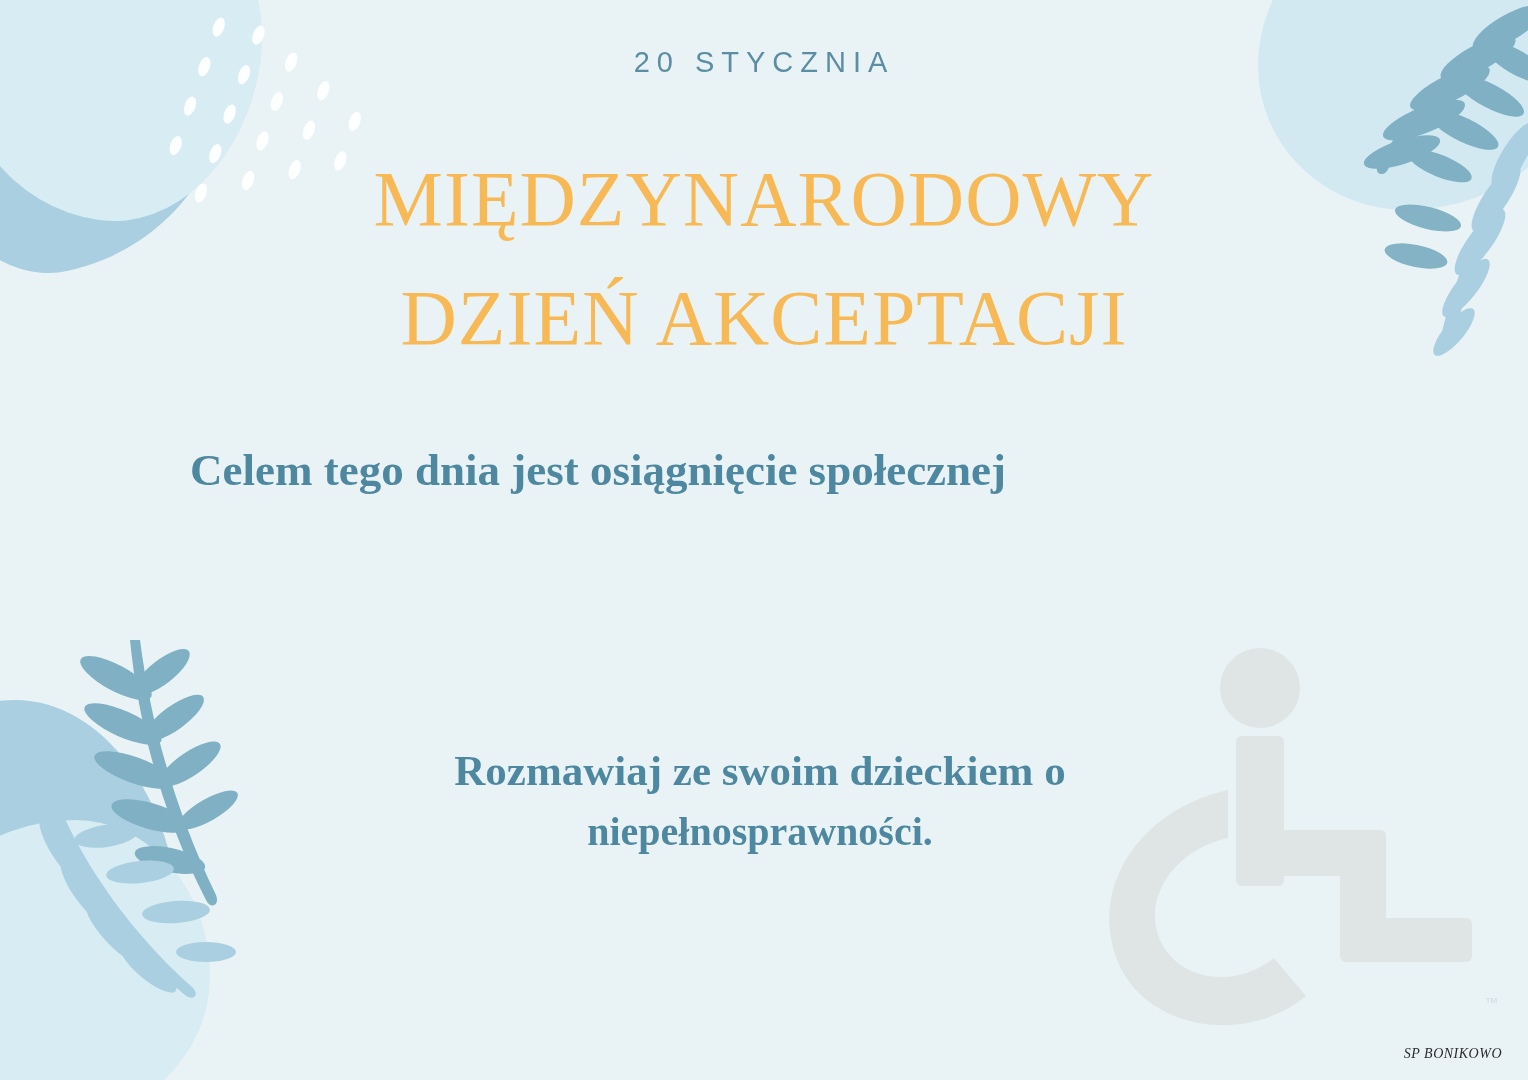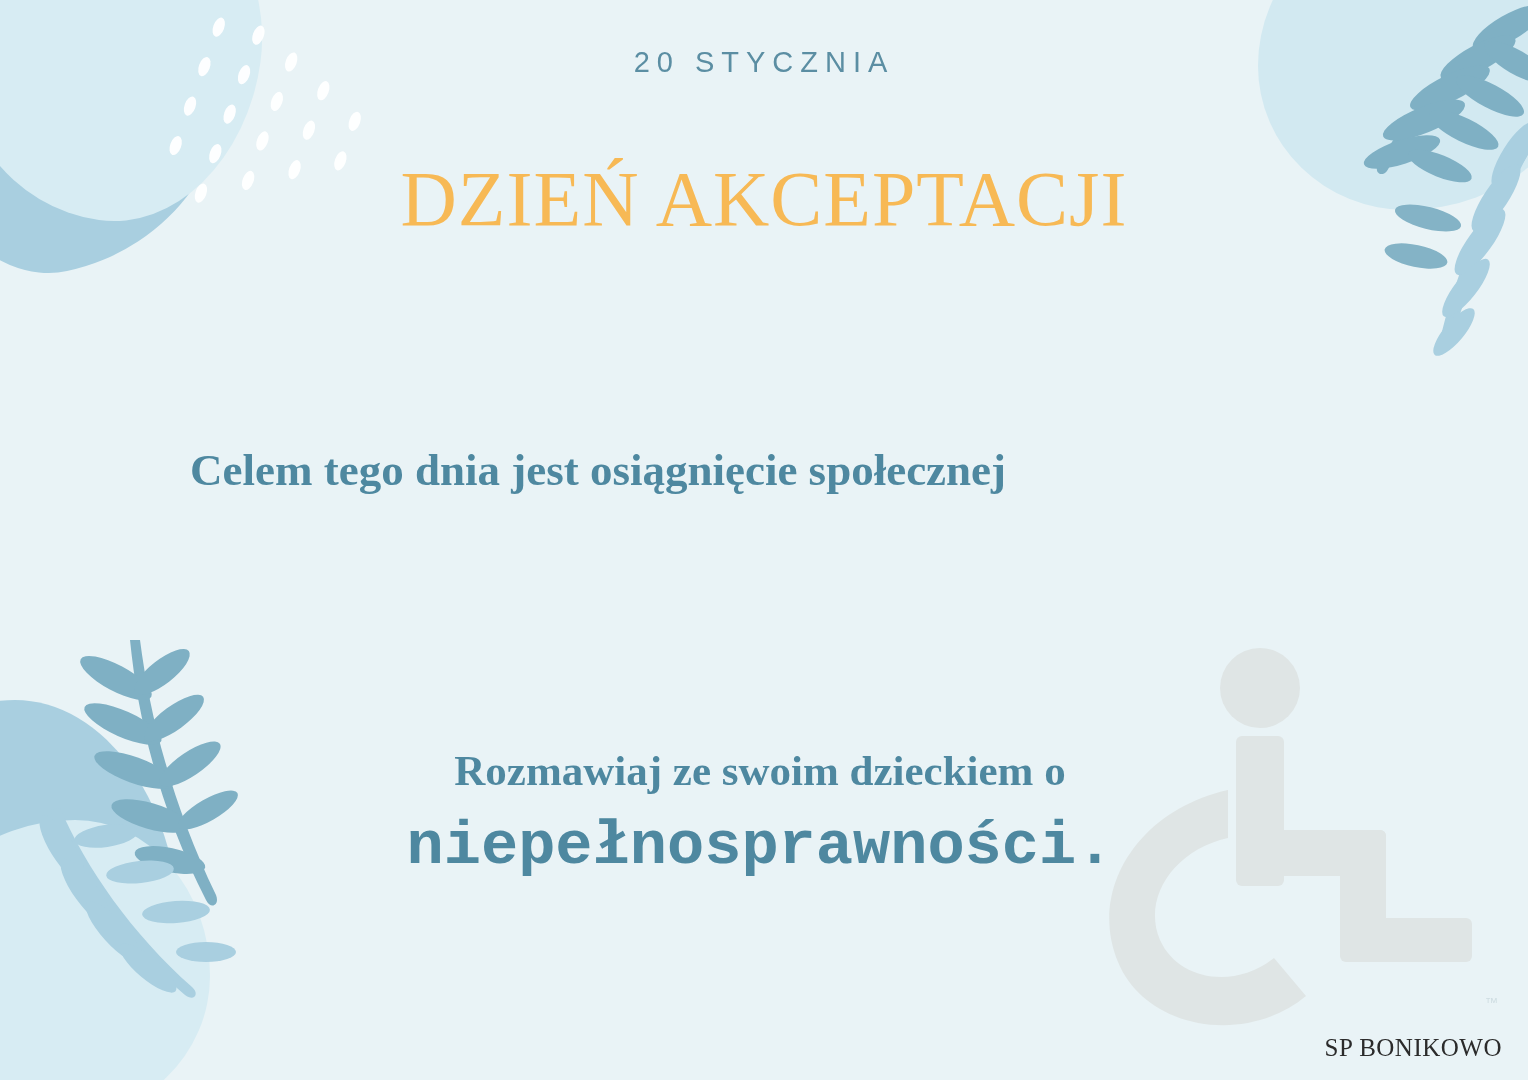--- a/index.html
+++ b/index.html
@@ -185,33 +185,33 @@
     font-weight: 700;
   }
   .appeal .line1,
   .appeal .line2 {
     display: block;
     font-size: 43px;
     line-height: 1.36;
   }
   .appeal .line3 {
     display: block;
-    font-size: 62px;
+    font-size: 40px;
     line-height: 1.4;
     margin-top: 4px;
-    font-family: Liberation Mono, monospace;
   }
   .footer-credit {
     position: absolute;
     right: 26px;
     bottom: 18px;
     color: #2b2b2b;
     font-family: "Liberation Serif", serif;
-    font-size: 25px;
+    font-size: 14px;
     letter-spacing: 0.5px;
+    font-style: italic;
   }
 </style>
 </head>
 <body>
 
 <div class="poster">
 
   <div class="blob-tl-dark"></div>
   <div class="blob-tl-light"></div>
   <div class="blob-tr-light"></div>
@@ -304,20 +304,21 @@
       <path d="M150 150 C60 170 10 250 40 322 C68 390 168 406 228 356 L196 318 C156 350 100 340 82 300 C64 258 96 210 150 198 Z"></path>
     </g>
   </svg>
   <div class="tm-mark">™</div>
 
   <div class="content">
 
     <div class="date-line">20 STYCZNIA</div>
 
     <div class="title">
+      <span class="line">MIĘDZYNARODOWY</span>
       <span class="line">DZIEŃ AKCEPTACJI</span>
     </div>
 
     <div class="subtitle">
       <span class="line">Celem tego dnia jest osiągnięcie społecznej</span>
     </div>
 
     <div class="appeal">
       <span class="line2">Rozmawiaj ze swoim dzieckiem o</span>
       <span class="line3">niepełnosprawności.</span>

